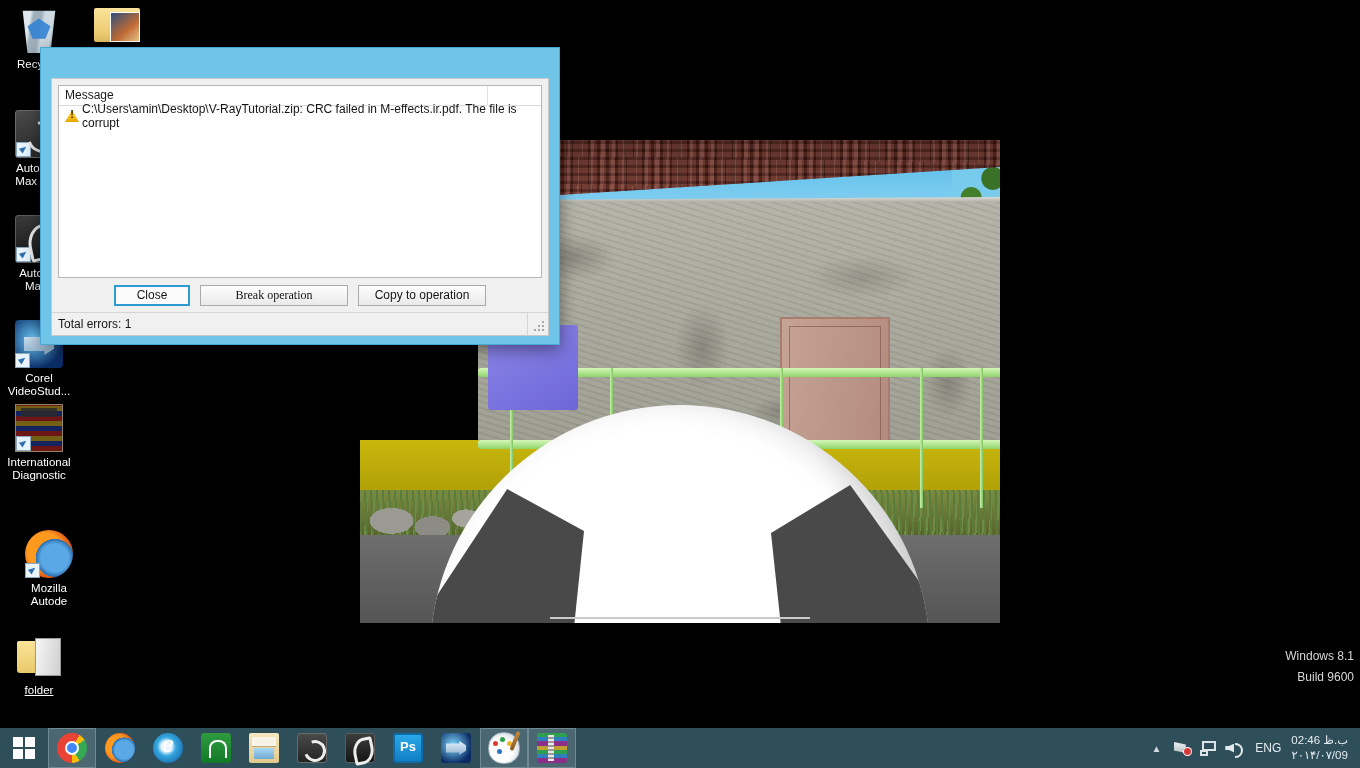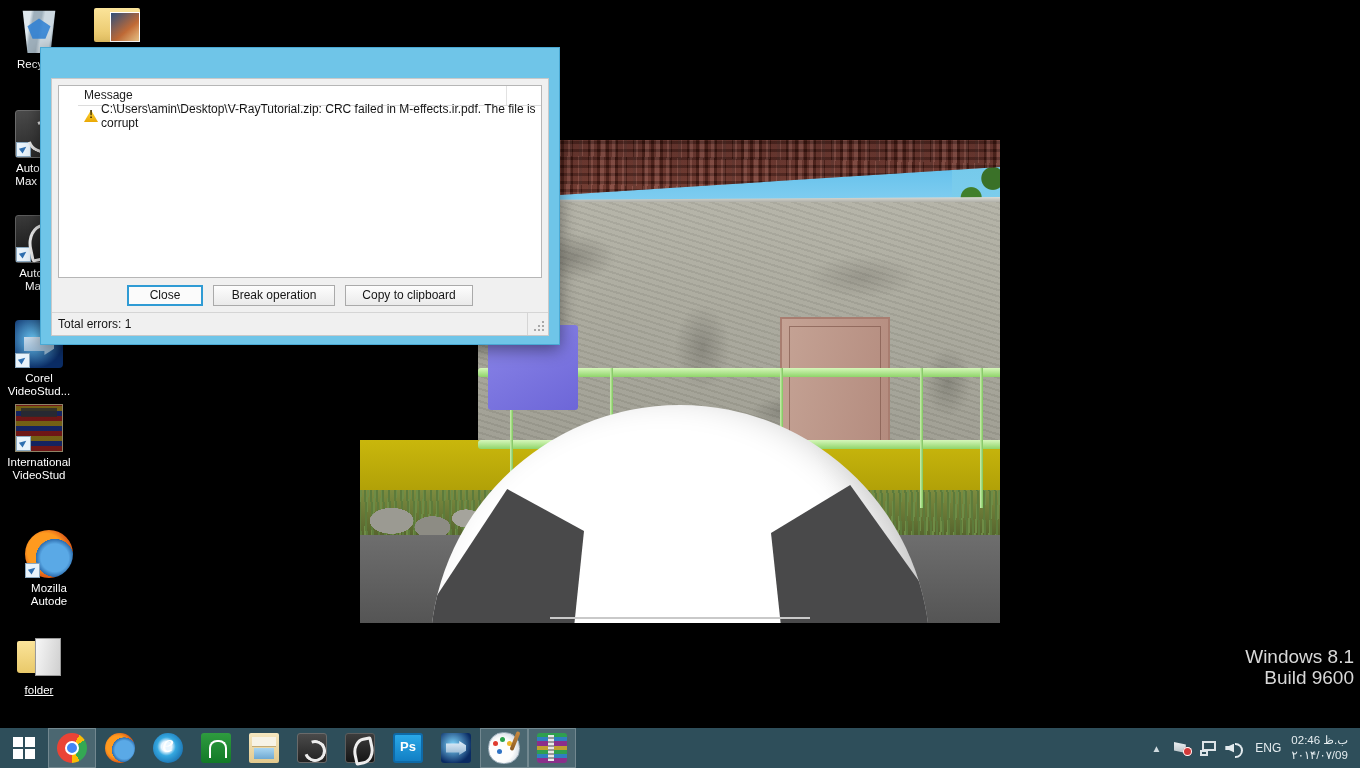--- a/index.html
+++ b/index.html
@@ -123,21 +123,21 @@
       background:linear-gradient(100deg,#f7f7f7,#cfcfcf);border:1px solid #9a9a9a;
       box-shadow:2px 2px 3px rgba(0,0,0,.35);}
   .ic-folderimg{position:relative;}
   .ic-folderimg::before{content:"";position:absolute;left:0;top:8px;width:46px;height:34px;
       background:linear-gradient(#fbe49a,#e6c263);border-radius:2px;}
   .ic-folderimg::after{content:"";position:absolute;left:16px;top:12px;width:28px;height:28px;
       background:linear-gradient(140deg,#2f4f7a,#c06a36 60%,#efc98a);border:1px solid #fff;}
 
   
   #watermark{position:absolute;right:6px;bottom:40px;text-align:right;color:#d8d8d8;
-             font-size:19px;line-height:21px;text-shadow:0 0 2px #000;}
+             font-size:12px;line-height:21px;text-shadow:0 0 2px #000;}
 
   
   #taskbar{position:absolute;left:0;bottom:0;width:1360px;height:40px;
            background:#2e4e5a;display:flex;align-items:center;}
   #start-btn{width:48px;height:40px;display:flex;align-items:center;justify-content:center;cursor:default;}
   .winlogo{width:22px;height:22px;display:grid;grid-template-columns:1fr 1fr;grid-template-rows:1fr 1fr;gap:2px;}
   .winlogo i{background:#fff;display:block;}
   .tb-item{width:48px;height:40px;display:flex;align-items:center;justify-content:center;position:relative;}
   .tb-item.active{background:rgba(255,255,255,.14);border:1px solid rgba(255,255,255,.22);box-sizing:border-box;}
   .tb-ico{width:30px;height:30px;position:relative;}
@@ -215,21 +215,21 @@
       color:#3a2a00;font-size:11px;font-weight:bold;line-height:19px;}
   #title-text{flex:1;text-align:center;color:#1c2b33;font-size:14.5px;padding-left:10px;}
   #wincontrols{position:absolute;right:0;top:0;display:flex;height:28px;}
   .wc{width:30px;height:28px;display:flex;align-items:center;justify-content:center;color:#18313d;font-size:13px;}
   .wc-min::after{content:"";width:11px;height:2px;background:#1b3240;margin-top:7px;}
   .wc-max::after{content:"";width:11px;height:10px;border:1.6px solid #1b3240;box-sizing:border-box;}
   .wc-close{width:48px;background:#d9534f;color:#fff;font-size:15px;}
 
   #dlg-body{position:absolute;left:10px;top:30px;right:10px;bottom:8px;background:#f0f0f0;
             border:1px solid #c9c9c9;box-sizing:border-box;display:flex;flex-direction:column;}
-  #msg-list{margin:6px 6px 0 6px;background:#fff;border:1px solid #b6b6b6;flex:1;overflow:hidden;position:relative;padding-left:19px;}
+  #msg-list{margin:6px 6px 0 6px;background:#fff;border:1px solid #b6b6b6;flex:1;overflow:hidden;position:relative;}
   #list-head{height:19px;border-bottom:1px solid #dcdcdc;display:flex;background:#fff;}
   .col{font-size:12px;color:#1c1c1c;padding:2px 0 0 6px;box-sizing:border-box;}
   .col-msg{width:429px;border-right:1px solid #e2e2e2;}
   .col-blank{flex:1;}
   .msg-row{display:flex;align-items:center;height:20px;padding-left:6px;font-size:12px;color:#151515;}
   .msg-row .mini-warn{width:14px;height:13px;margin-right:3px;flex:0 0 auto;}
   #btnrow{height:34px;display:flex;align-items:center;justify-content:center;gap:10px;}
   .btn{height:21px;border:1px solid #aaaaaa;background:linear-gradient(#fdfdfd,#eaeaea);
        font-size:12px;color:#151515;display:flex;align-items:center;justify-content:center;
        padding:0 10px;box-sizing:border-box;}
@@ -318,21 +318,21 @@
     </div>
     <div>Corel</div>
     <div>VideoStud...</div>
   </div>
 
   <div class="dicon" style="left:3px;top:404px;">
     <div class="glyph ic-volley">
       <span class="shortcut-arrow"></span>
     </div>
     <div>International</div>
-    <div>VideoStud</div>
+    <div>Diagnostic</div>
   </div>
 
   <div class="dicon" style="left:13px;top:530px;">
     <div class="glyph ic-ff">
       <span class="shortcut-arrow"></span>
     </div>
     <div>Mozilla</div>
     <div>Autode</div>
   </div>
 
@@ -359,22 +359,22 @@
         <div class="msg-row">
           <span class="mini-warn">
               <span class="warn-tri" style="display:block;width:14px;height:13px;"></span>
             </span>
           <span>C:\Users\amin\Desktop\V-RayTutorial.zip: CRC failed in M-effects.ir.pdf. The file is corrupt</span>
         </div>
       </div>
 
       <div id="btnrow">
         <div class="btn default" style="width:76px;">Close</div>
-        <div class="btn" style="width:122px;">Break operation</div>
-        <div class="btn" style="width:128px;">Copy to clipboard</div>
+        <div class="btn" style="width:148px;font-family:Liberation Serif, serif;">Break operation</div>
+        <div class="btn" style="width:128px;">Copy to operation</div>
       </div>
 
       <div id="statusbar">
         <span>Total errors: 1</span>
         <span id="status-sep"></span>
         <span id="grip"></span>
       </div>
 
     </div>
   </div>

